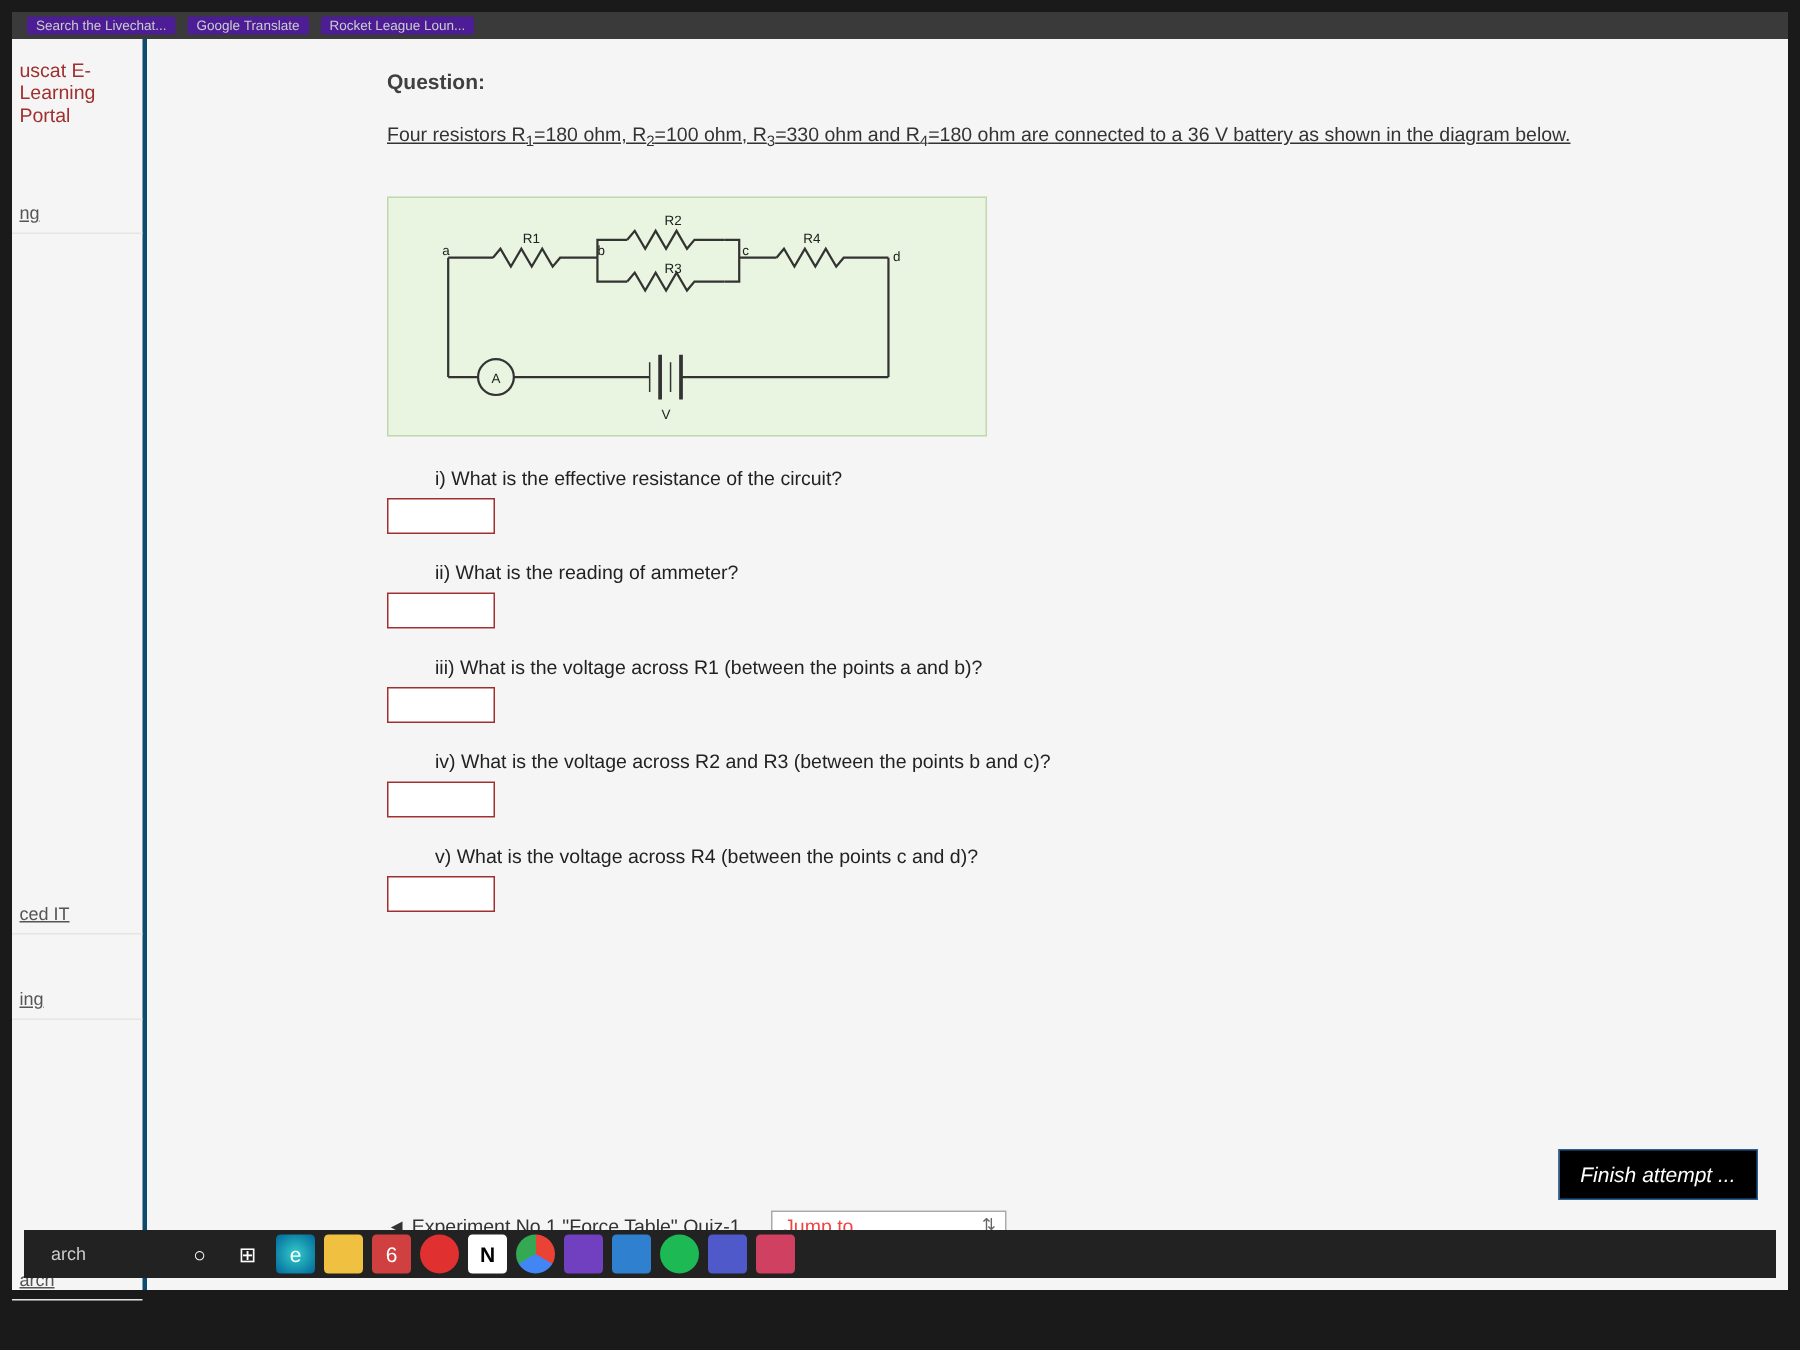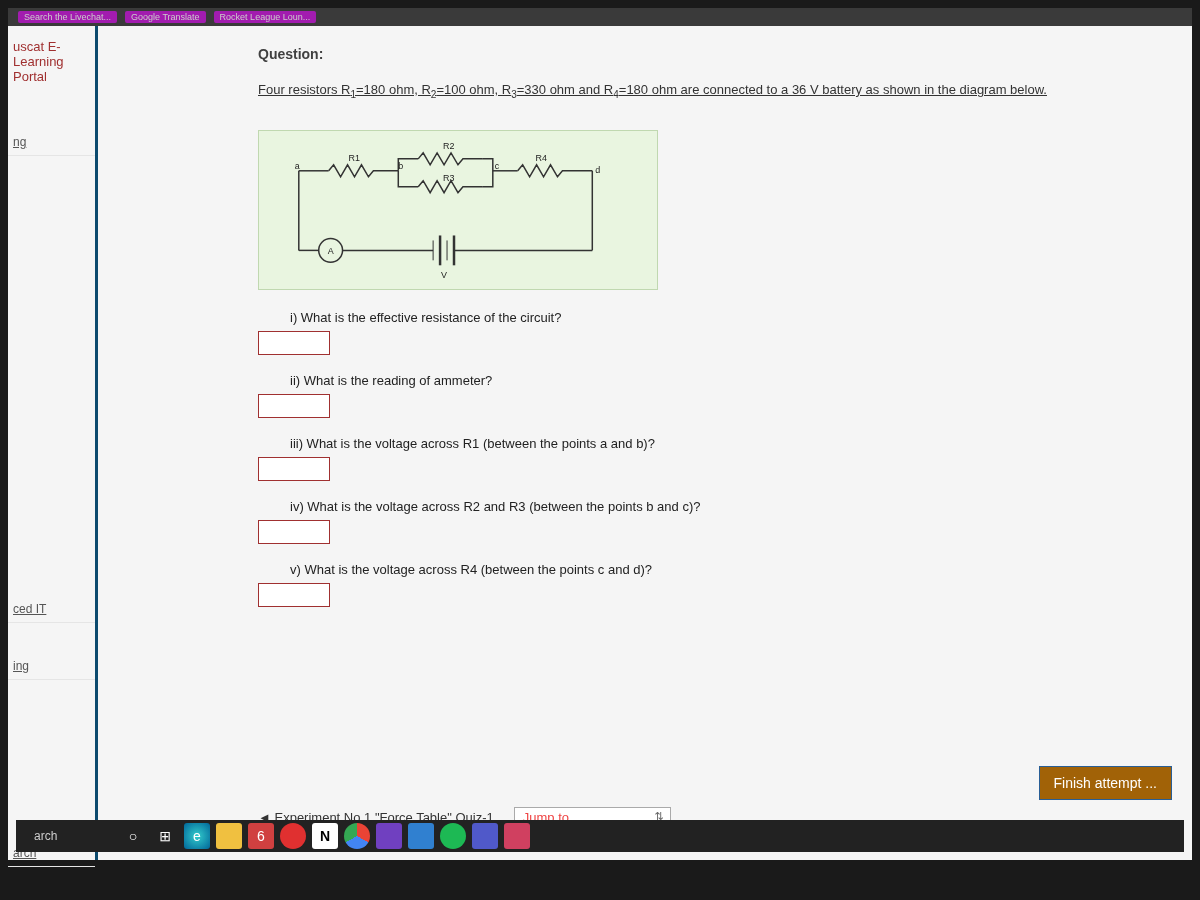--- a/index.html
+++ b/index.html
@@ -22,21 +22,21 @@
     height: 18px;
     background: #3a3a3a;
     display: flex;
     align-items: center;
     padding: 0 10px;
     gap: 8px;
     font-size: 9px;
     color: #ccc;
   }
   .browser-top .bookmark {
-    background: #a21caf;
+    background: #4c1d95;
     padding: 1px 6px;
     border-radius: 2px;
   }
   .content-wrap {
     display: flex;
     height: calc(100% - 18px);
   }
   .sidebar {
     width: 90px;
     background: #f5f5f5;
@@ -104,26 +104,27 @@
     height: 24px;
     border: 1px solid #a03030;
     background: #fff;
     padding: 2px 4px;
     font-size: 13px;
   }
   .finish-btn {
     position: absolute;
     right: 20px;
     bottom: 60px;
-    background: #a16207;
+    background: #000000;
     color: #fff;
     border: 1px solid #285e96;
     padding: 8px 14px;
     font-size: 14px;
     cursor: pointer;
+    font-style: italic;
   }
   .bottom-nav {
     position: absolute;
     bottom: 32px;
     left: 160px;
     display: flex;
     gap: 20px;
     font-size: 13px;
     color: #333;
     align-items: center;

